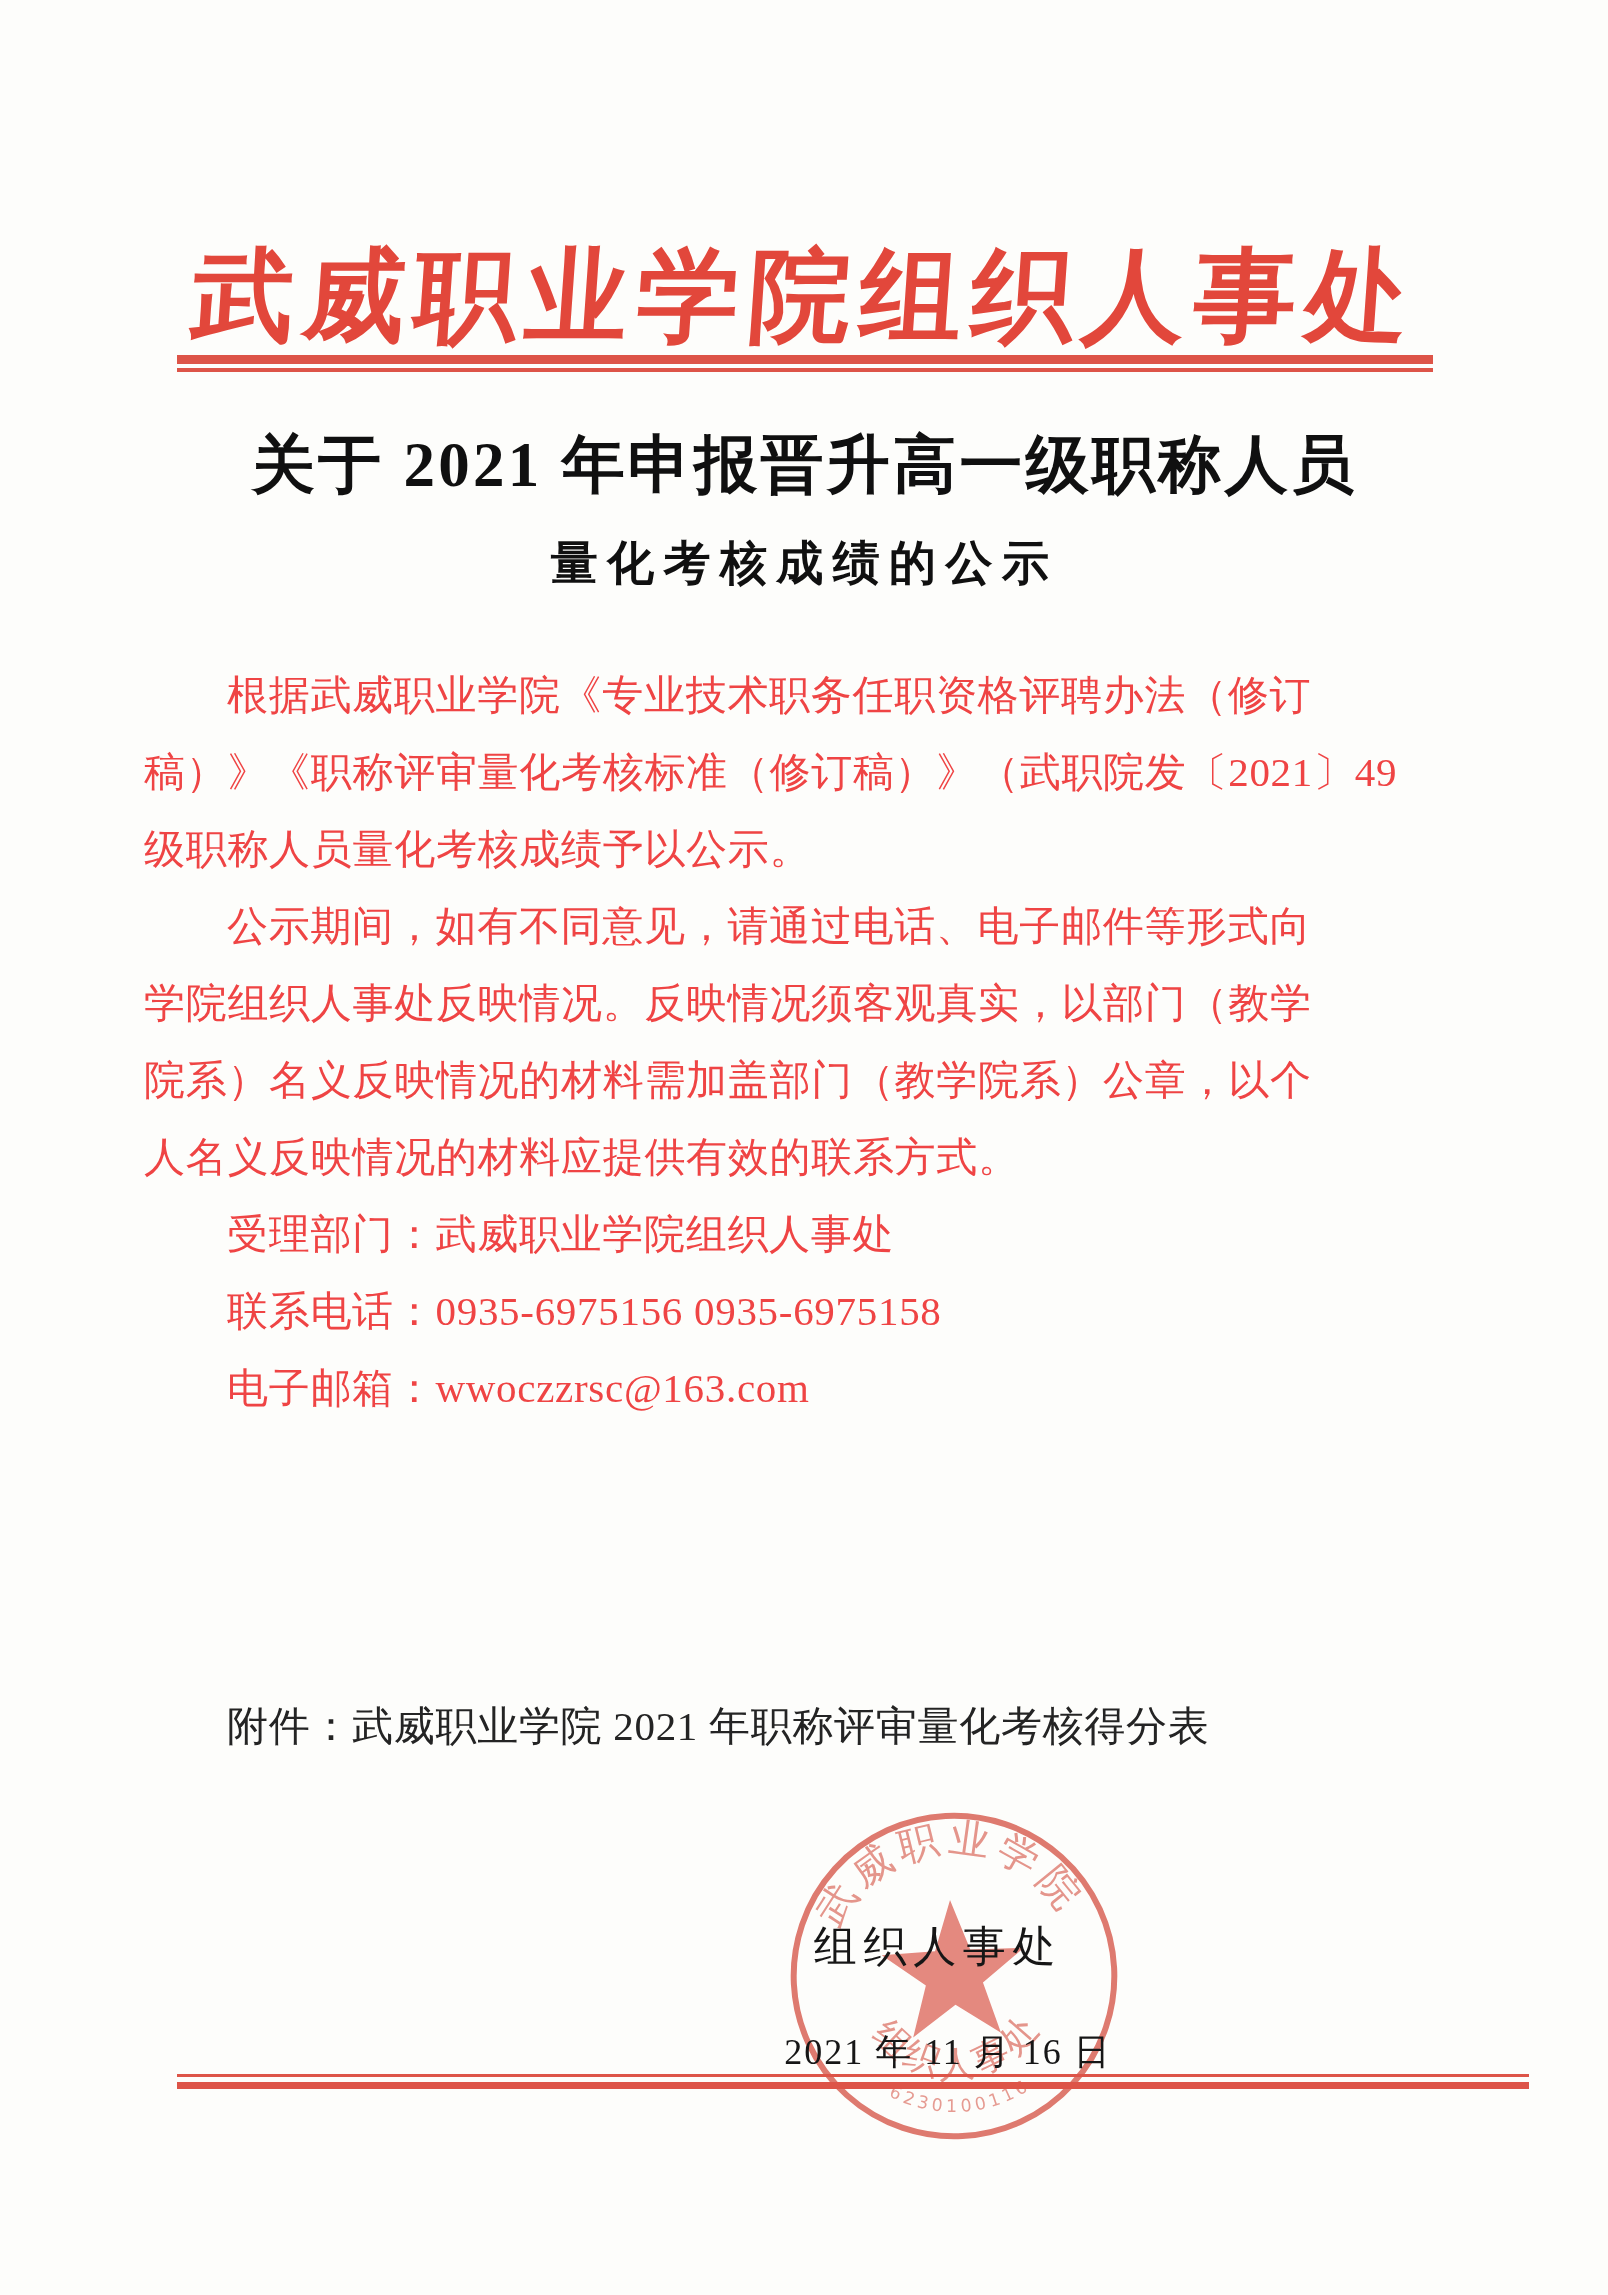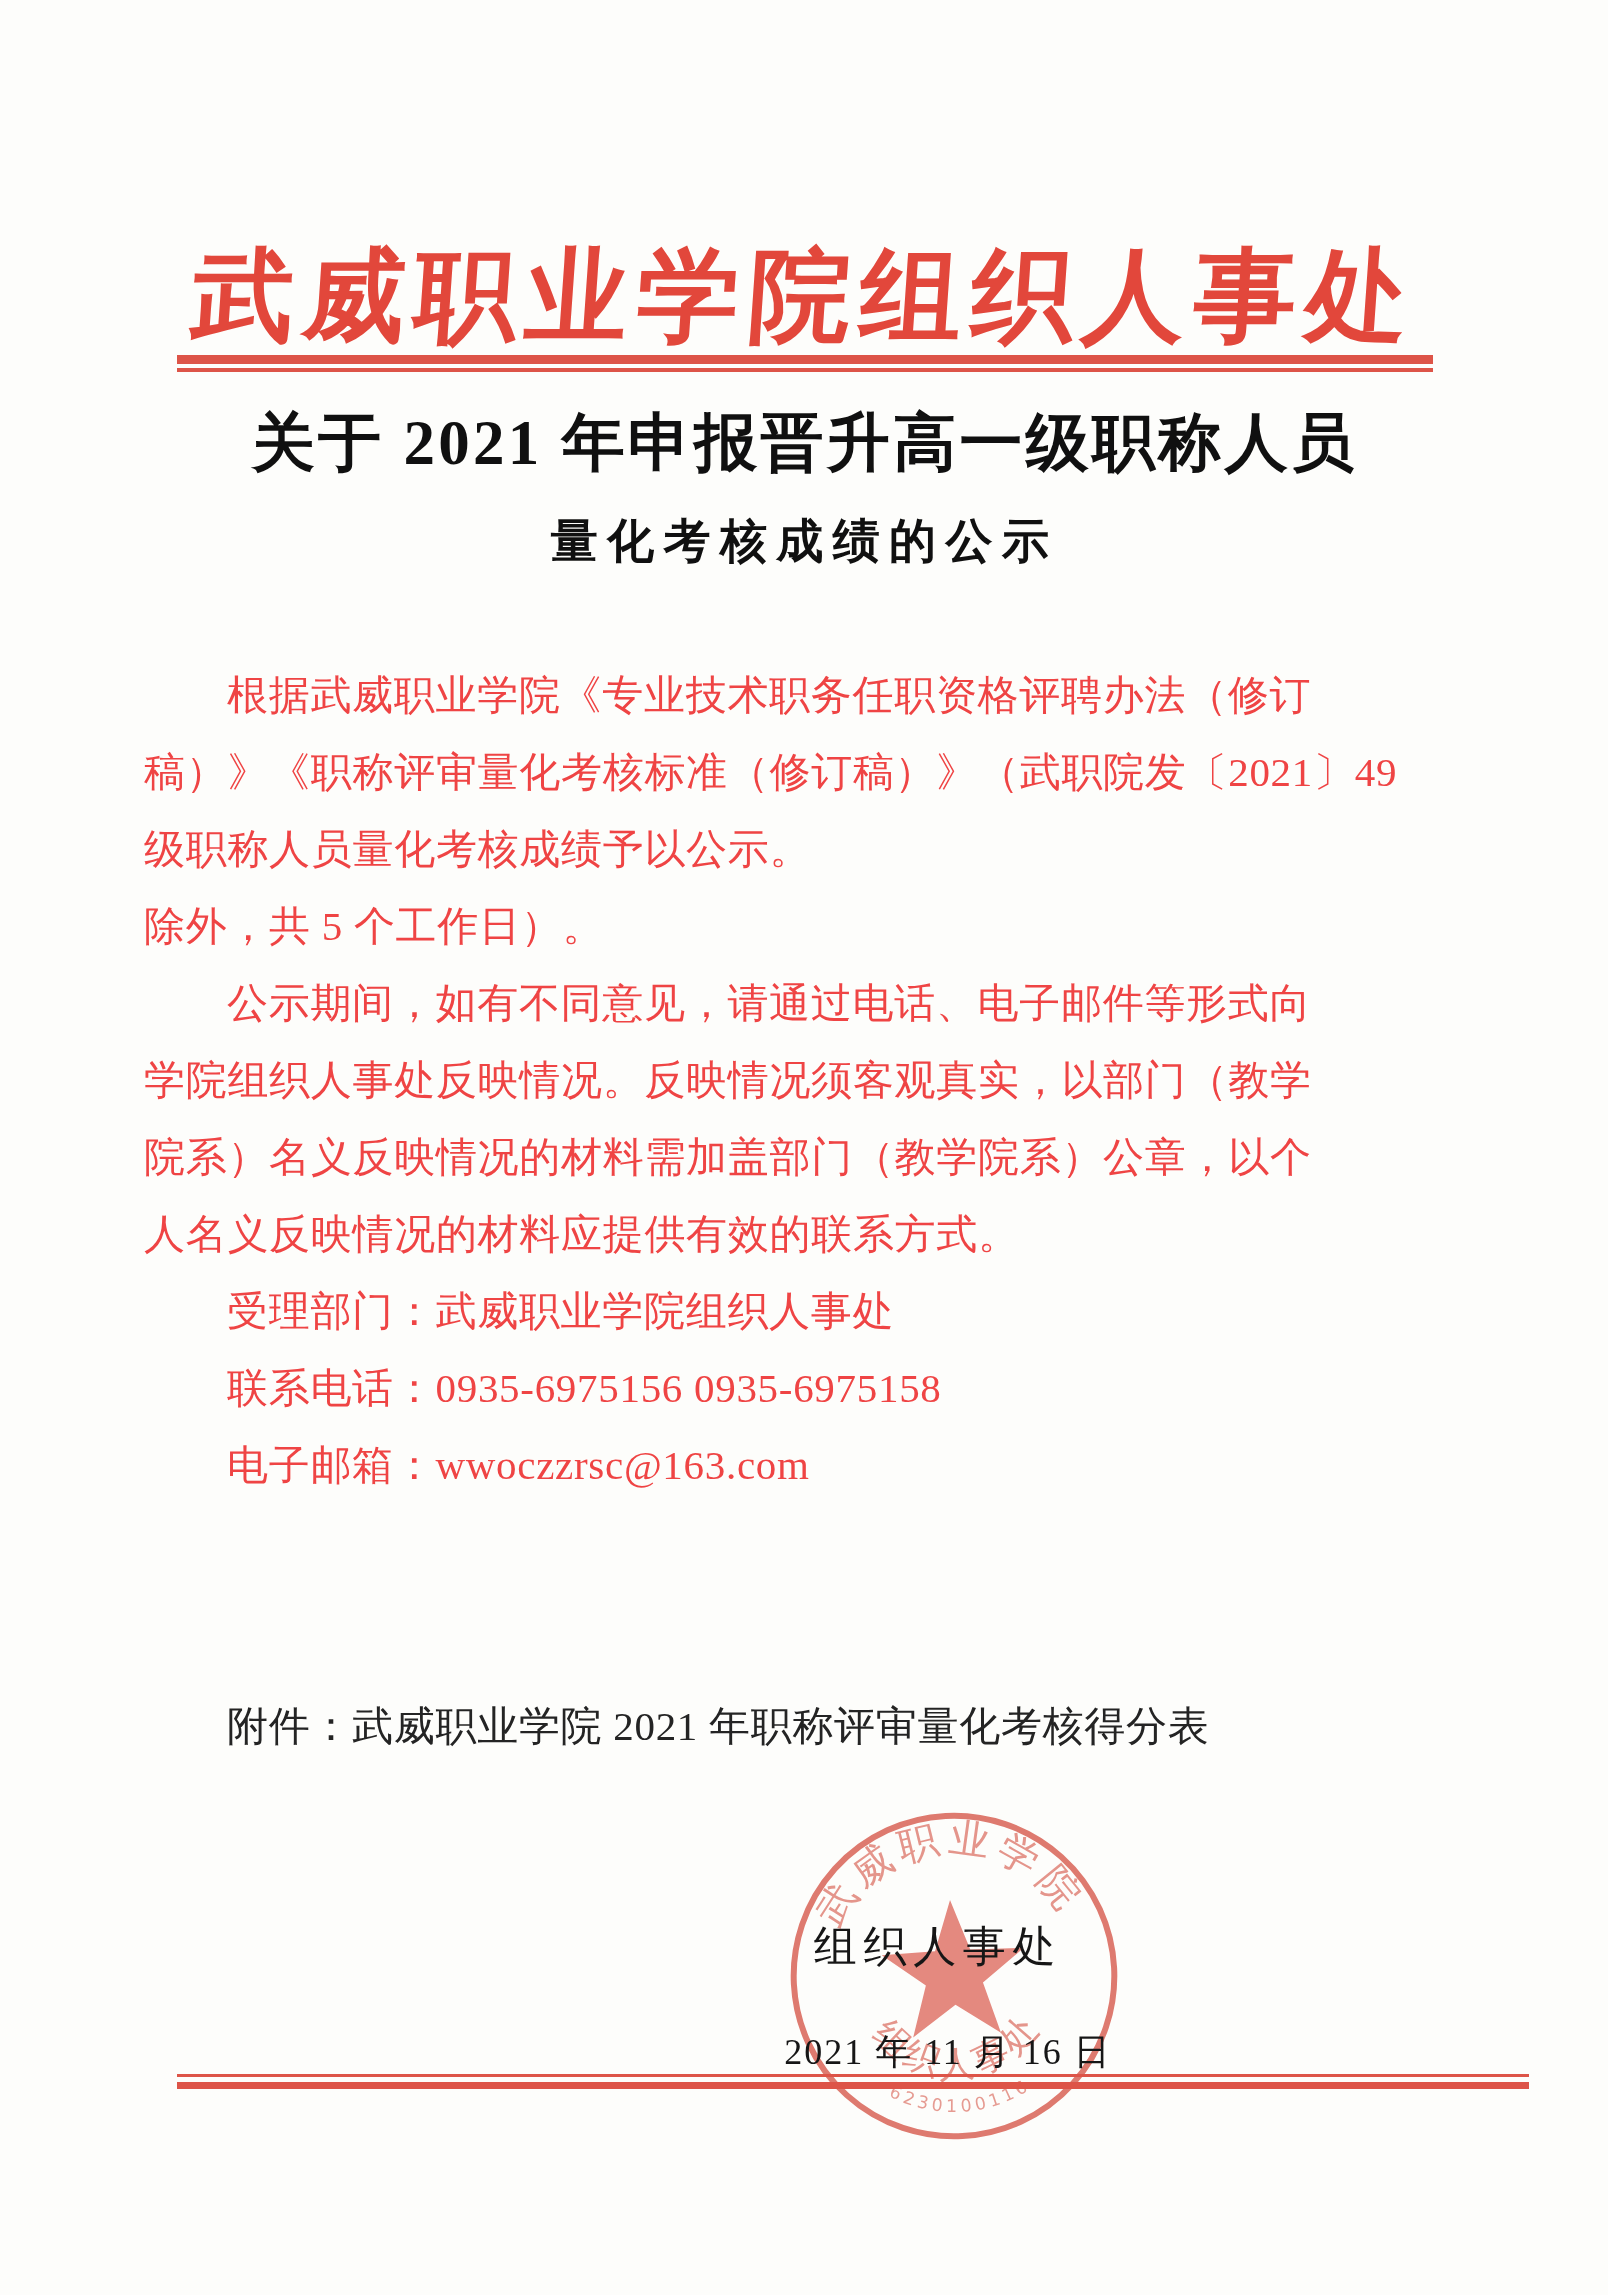--- a/index.html
+++ b/index.html
@@ -21,21 +21,21 @@
     transform:skewX(-4deg);
     white-space:nowrap;
   }
   .rule{position:absolute;background:#dd5448;}
   .rule-top-thick{left:177px;top:355px;width:1256px;height:8.7px;}
   .rule-top-thin {left:177px;top:368px;width:1256px;height:4px;}
   
   .title-line{
     position:absolute;left:0;width:100%;
     text-align:center;color:#101010;
-    font-weight:bold;line-height:1.1;white-space:nowrap;
+    font-weight:bold;line-height:1.1;white-space:nowrap;margin-top:22px;
   }
   .title-line1{top:409px;font-size:63px;letter-spacing:3.3px;}
   .title-line2{top:516px;font-size:47px;letter-spacing:9.4px;}
   
   .body-block{
     position:absolute;top:657px;left:144px;width:1322px;
     font-size:41px;line-height:77px;letter-spacing:0.7px;
     color:#ef4444;
   }
   .body-line{white-space:nowrap;}
@@ -72,21 +72,20 @@
   <div class="rule rule-top-thick"></div>
   <div class="rule rule-top-thin"></div>
 
   <div class="title-line title-line1">关于 2021 年申报晋升高一级职称人员</div>
   <div class="title-line title-line2">量化考核成绩的公示</div>
 
   <div class="body-block">
     <div class="body-line indent">根据武威职业学院《专业技术职务任职资格评聘办法（修订</div>
     <div class="body-line">稿）》《职称评审量化考核标准（修订稿）》（武职院发〔2021〕49</div>
     <div class="body-line">级职称人员量化考核成绩予以公示。</div>
-    <div class="body-line">除外，共 5 个工作日）。</div>
     <div class="body-line indent">公示期间，如有不同意见，请通过电话、电子邮件等形式向</div>
     <div class="body-line">学院组织人事处反映情况。反映情况须客观真实，以部门（教学</div>
     <div class="body-line">院系）名义反映情况的材料需加盖部门（教学院系）公章，以个</div>
     <div class="body-line">人名义反映情况的材料应提供有效的联系方式。</div>
     <div class="body-line indent">受理部门：武威职业学院组织人事处</div>
     <div class="body-line indent">联系电话：0935-6975156   0935-6975158</div>
     <div class="body-line indent">电子邮箱：wwoczzrsc@163.com</div>
   </div>
 
   <div class="attachment">附件：武威职业学院 2021 年职称评审量化考核得分表</div>

